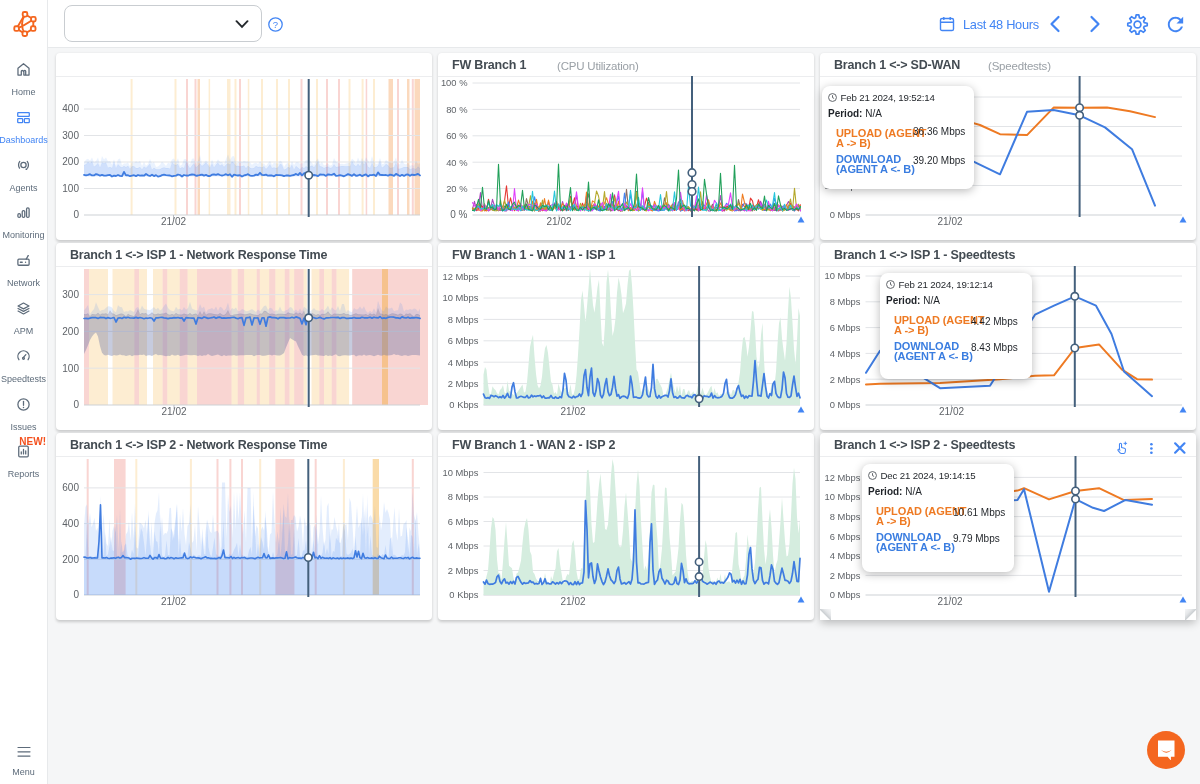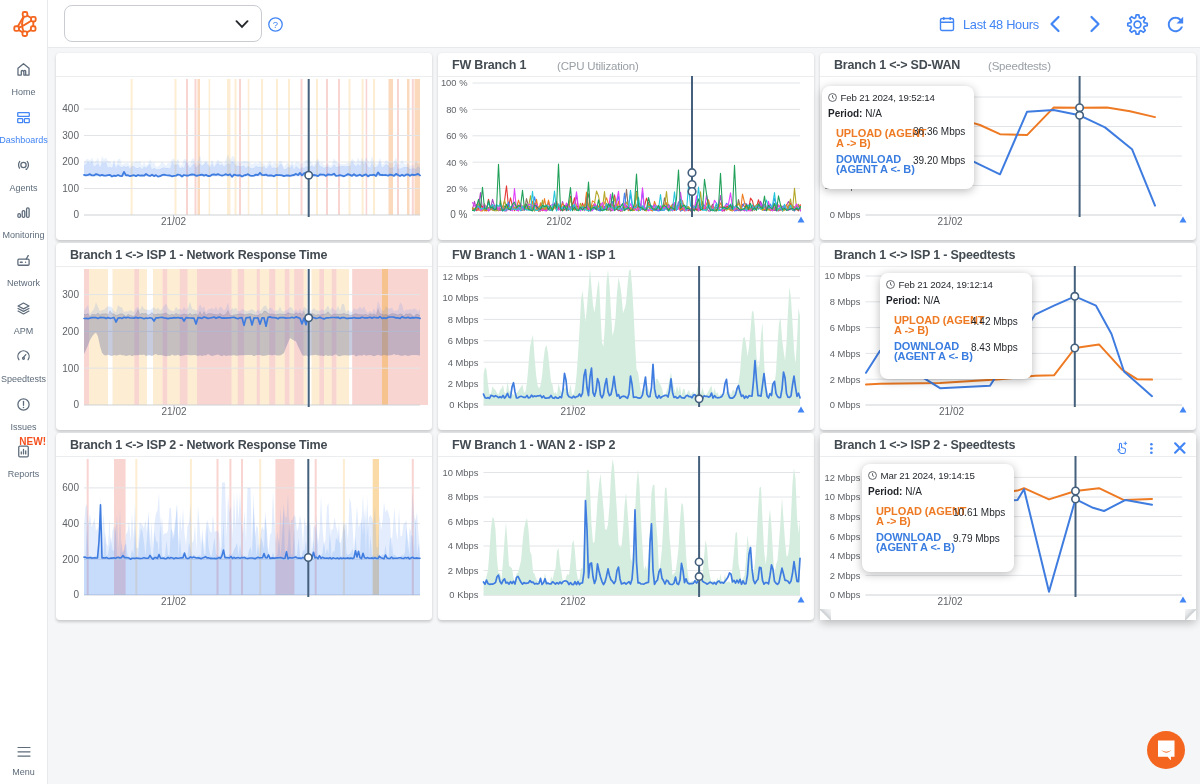--- a/index.html
+++ b/index.html
@@ -349,21 +349,21 @@
   <div class="tlab" style="top:42px;color:#ee7a23">UPLOAD (AGENT<br>A -&gt; B)</div>
   <div class="tval" style="top:42.5px">4.42 Mbps</div>
   <div class="tlab" style="top:68px;color:#3a7de0">DOWNLOAD<br>(AGENT A &lt;- B)</div>
   <div class="tval" style="top:68.5px">8.43 Mbps</div>
 </div>
 <div class="tip" style="left:862px;top:464px;height:108px">
   <svg width="9" height="9" viewBox="0 0 13 13" style="position:absolute;left:6px;top:7px">
       <circle cx="6.5" cy="6.5" r="5.7" fill="none" stroke="#5f6368" stroke-width="1.4"></circle>
       <path d="M6.5 3.2 V6.7 L8.8 7.8" fill="none" stroke="#5f6368" stroke-width="1.4"></path>
     </svg>
-  <div style="position:absolute;left:18.5px;top:6px;font-size:9.7px;letter-spacing:-0.15px;color:#1f2328;white-space:nowrap">Mar 21 2024, 19:14:15</div>
+  <div style="position:absolute;left:18.5px;top:6px;font-size:9.7px;letter-spacing:-0.15px;color:#1f2328;white-space:nowrap">Dec 21 2024, 19:14:15</div>
   <div style="position:absolute;left:6px;top:21.5px;font-size:10px;color:#1f2328"><b>Period:</b> N/A</div>
   <div class="tlab" style="top:42px;color:#ee7a23">UPLOAD (AGENT<br>A -&gt; B)</div>
   <div class="tval" style="top:42.5px">10.61 Mbps</div>
   <div class="tlab" style="top:68px;color:#3a7de0">DOWNLOAD<br>(AGENT A &lt;- B)</div>
   <div class="tval" style="top:68.5px">9.79 Mbps</div>
 </div>
 <div class="cardicons">
 <svg width="16" height="17" viewBox="0 0 22 23" fill="none" stroke="#4285f4" stroke-width="1.7" stroke-linecap="round" stroke-linejoin="round">
       <path d="M7.2 12.5 V4.6 a1.7 1.7 0 0 1 3.4 0 V10 l4.6 1.1 a2.3 2.3 0 0 1 1.75 2.5 l-.45 3.6 a2.6 2.6 0 0 1 -2.58 2.3 H10.4 a3 3 0 0 1 -2.2 -1 l-3.1 -3.4 a1.45 1.45 0 0 1 2.1 -2 l.9 1"></path>
       <path d="M14.5 3.2 h4.4 M16.7 1 v4.4" stroke-width="1.5"></path>

